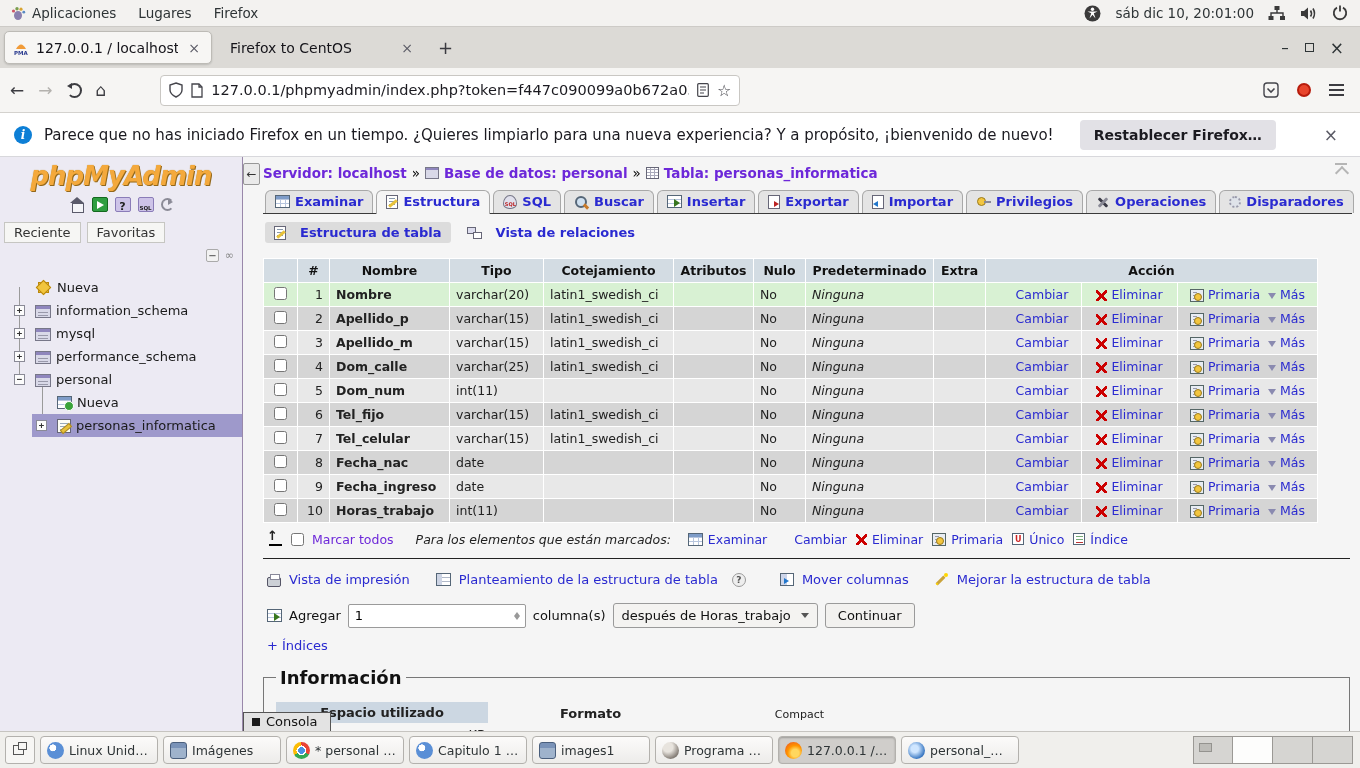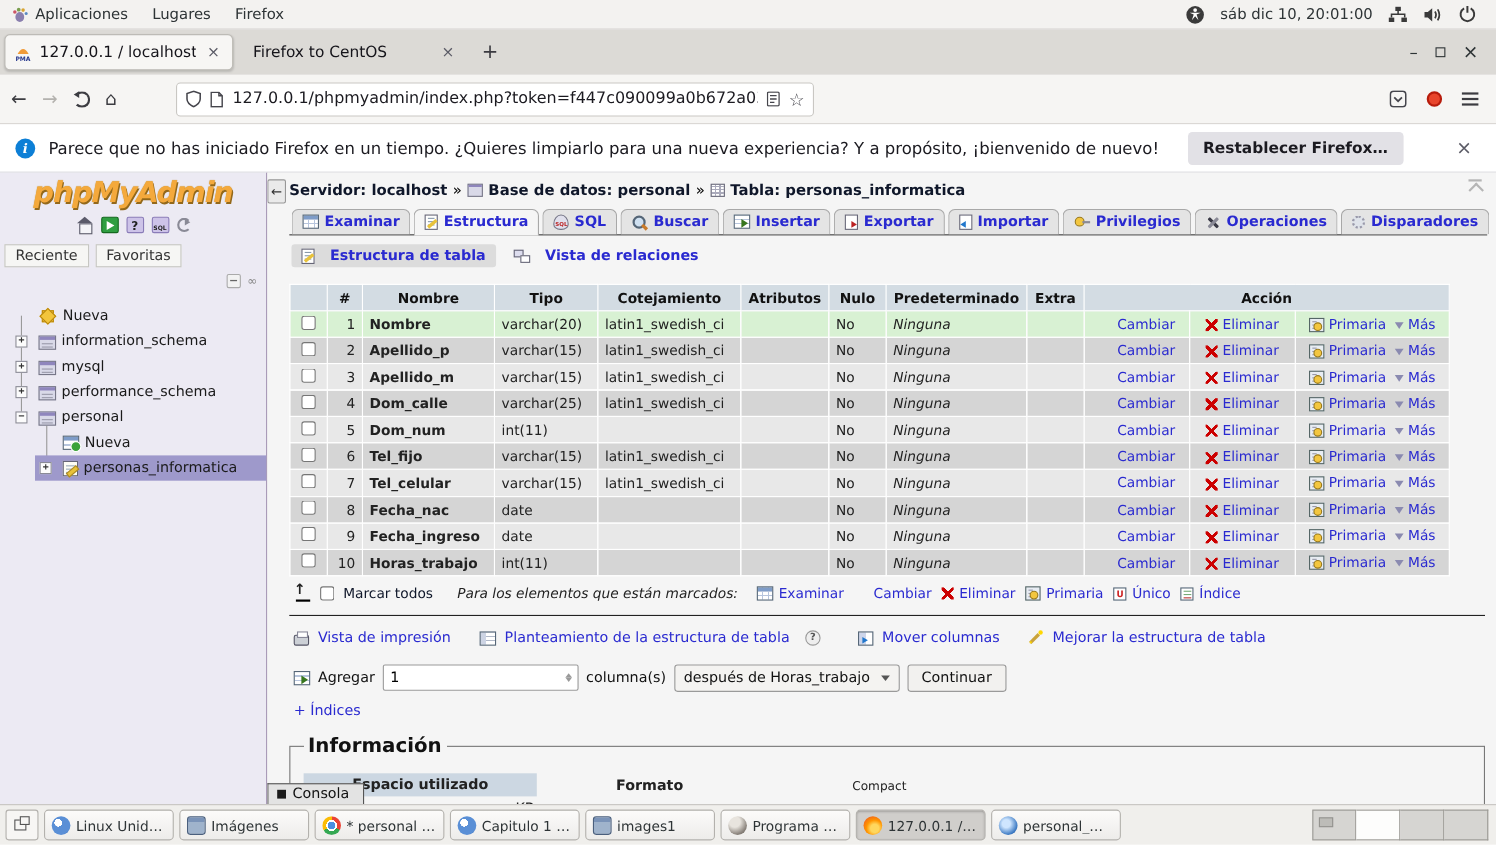--- a/index.html
+++ b/index.html
@@ -4,21 +4,21 @@
 <style>
   *{box-sizing:border-box;margin:0;padding:0}
   html,body{width:1360px;height:768px;overflow:hidden}
   body{font-family:"DejaVu Sans",sans-serif;background:#fff;position:relative;font-size:13px;color:#222}
   .ic,.ti,.tico,.nvi{display:inline-block;position:relative;vertical-align:middle;flex:none}
 
   
   #topbar{height:27px;background:#f3f2f0;border-bottom:1px solid #cdcbc7;display:flex;align-items:center;font-size:13.5px;color:#2e3436}
   #topbar .menu{padding:0 11px;height:100%;display:flex;align-items:center;gap:6px;cursor:default}
   #topbar .spacer{flex:1}
-  #topbar .tray{display:flex;align-items:center;gap:14px;padding-right:18px}
+  #topbar .tray{display:flex;align-items:center;gap:14px;padding-right:12px}
   #topbar svg{display:block}
 
   
   #browser{position:absolute;top:27px;left:0;width:1360px;height:704px;display:flex;flex-direction:column;background:#f5f5f5}
   #tabbar{height:41px;background:#dcdad6;display:flex;align-items:center;padding:0 4px;flex:none}
   .fftab{width:208px;height:33px;display:flex;align-items:center;gap:7px;padding:0 8px;border-radius:5px;font-size:14px;color:#15141a;margin-right:4px}
   .fftab.active{background:#f7f6f4;border:1px solid #bdbbb6;box-shadow:0 1px 2px rgba(0,0,0,.15)}
   .fftab .t{flex:1;white-space:nowrap;overflow:hidden}
   .fftab .x{color:#5b5b66;font-size:14px;padding:0 3px}
   .newtab{font-size:18px;color:#3a3a40;padding:0 10px}
@@ -83,21 +83,21 @@
   .nav-sql::after{content:"SQL";font:bold 5.5px/14px "DejaVu Sans"}
   .nav-refresh{width:13px;height:13px;border:2px solid #8a8a96;border-radius:50%;border-right-color:transparent}
   .nav-refresh::after{content:"";position:absolute;right:-4px;top:-1px;border:3px solid transparent;border-left:5px solid #8a8a96}
 
   
   #main{flex:1;position:relative;background:#f5f5f5;padding:6px 8px 0 20px;overflow:hidden}
   #collapse-nav{position:absolute;left:0;top:6px;width:17px;height:22px;border:1px solid #979797;background:#eaeaea;border-radius:2px;text-align:center;font-size:12px;line-height:20px;color:#333}
   #minimize-page{position:absolute;right:12px;top:6px;width:14px;height:12px}
   #minimize-page::before{content:"";position:absolute;left:1px;top:0;width:12px;height:2px;background:#b5b5b5}
   #minimize-page::after{content:"";position:absolute;left:3px;top:5px;width:8px;height:8px;border-top:2px solid #b5b5b5;border-right:2px solid #b5b5b5;transform:rotate(-45deg)}
-  .blue{color:#0f172a}
+  .blue{color:#6d28d9}
   #breadcrumb{font-size:13.5px;font-weight:bold;display:flex;align-items:center;gap:5px;padding-top:2px;white-space:nowrap}
   #breadcrumb .sep{color:#000;font-weight:normal}
   .ic-dbmini{width:14px;height:12px;background:#d9d9e8;border:1px solid #778}
   .ic-dbmini::before{content:"";position:absolute;left:0;top:0;right:0;height:2px;background:#8f86bd}
   .ic-tblmini{width:13px;height:12px;border:1px solid #667;background:repeating-linear-gradient(0deg,transparent 0 2px,#aab 2px 3px),repeating-linear-gradient(90deg,transparent 0 3px,#aab 3px 4px),#fff}
   #pma-tabs{display:flex;align-items:flex-end;gap:3px;margin-top:9px;border-bottom:1px solid #3a3a3a;padding-left:2px}
   .ptab{display:flex;align-items:center;gap:5px;background:#e4e4e4;border:1px solid #a8a8a8;border-bottom:none;border-radius:6px 6px 0 0;padding:3px 9px 4px;font-size:13px;font-weight:bold;color:#2a2ad0;white-space:nowrap}
   .ptab.active{background:#f5f5f5;margin-bottom:-1px;padding-bottom:5px}
   #subtabs{display:flex;align-items:center;gap:16px;margin:8px 0 0 2px;font-size:13px;font-weight:bold}
   .subtab{display:flex;align-items:center;gap:14px;color:#2a2ad0}

